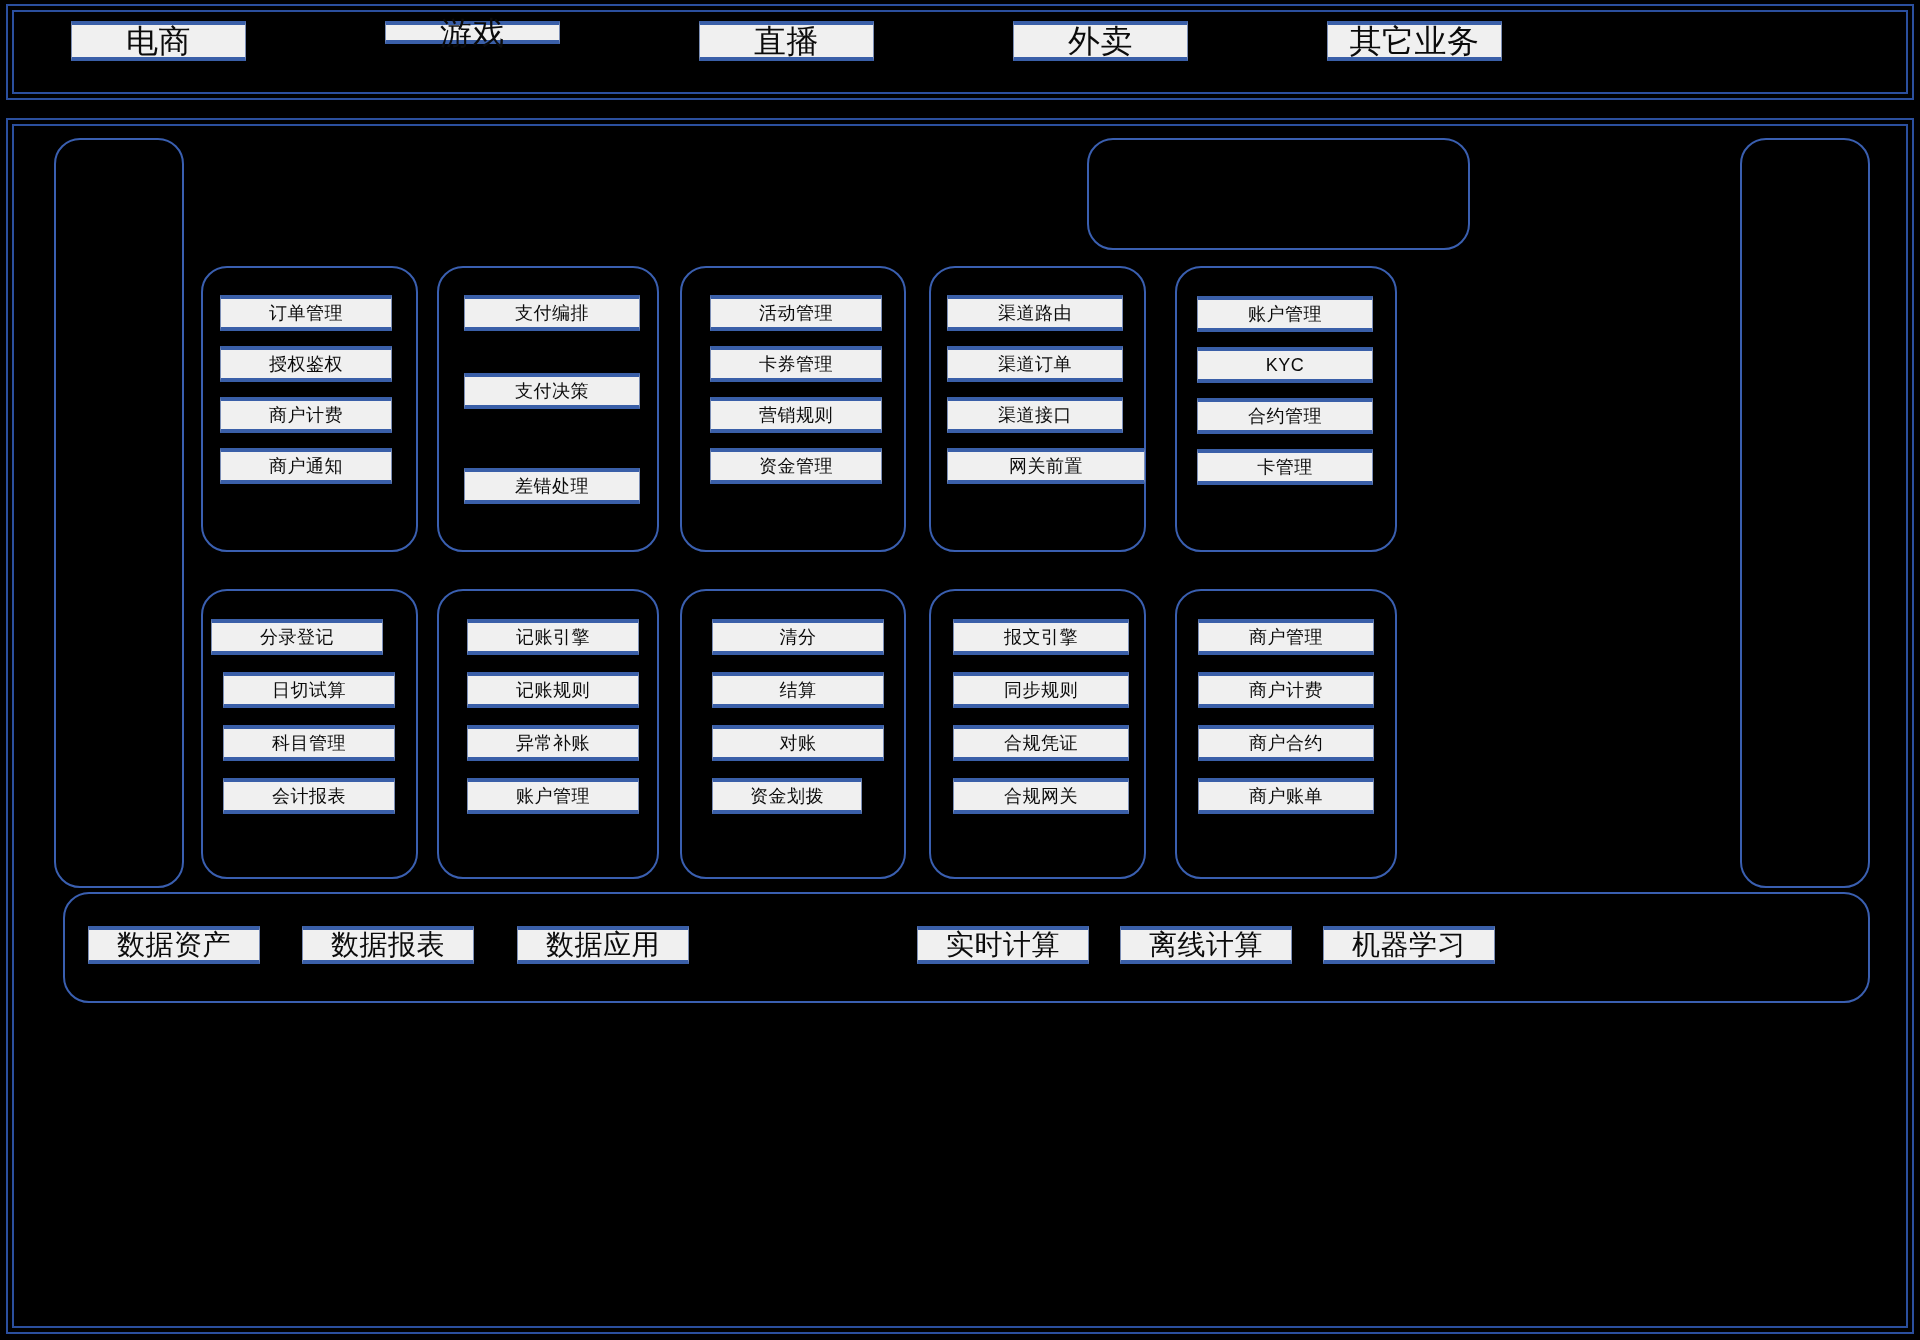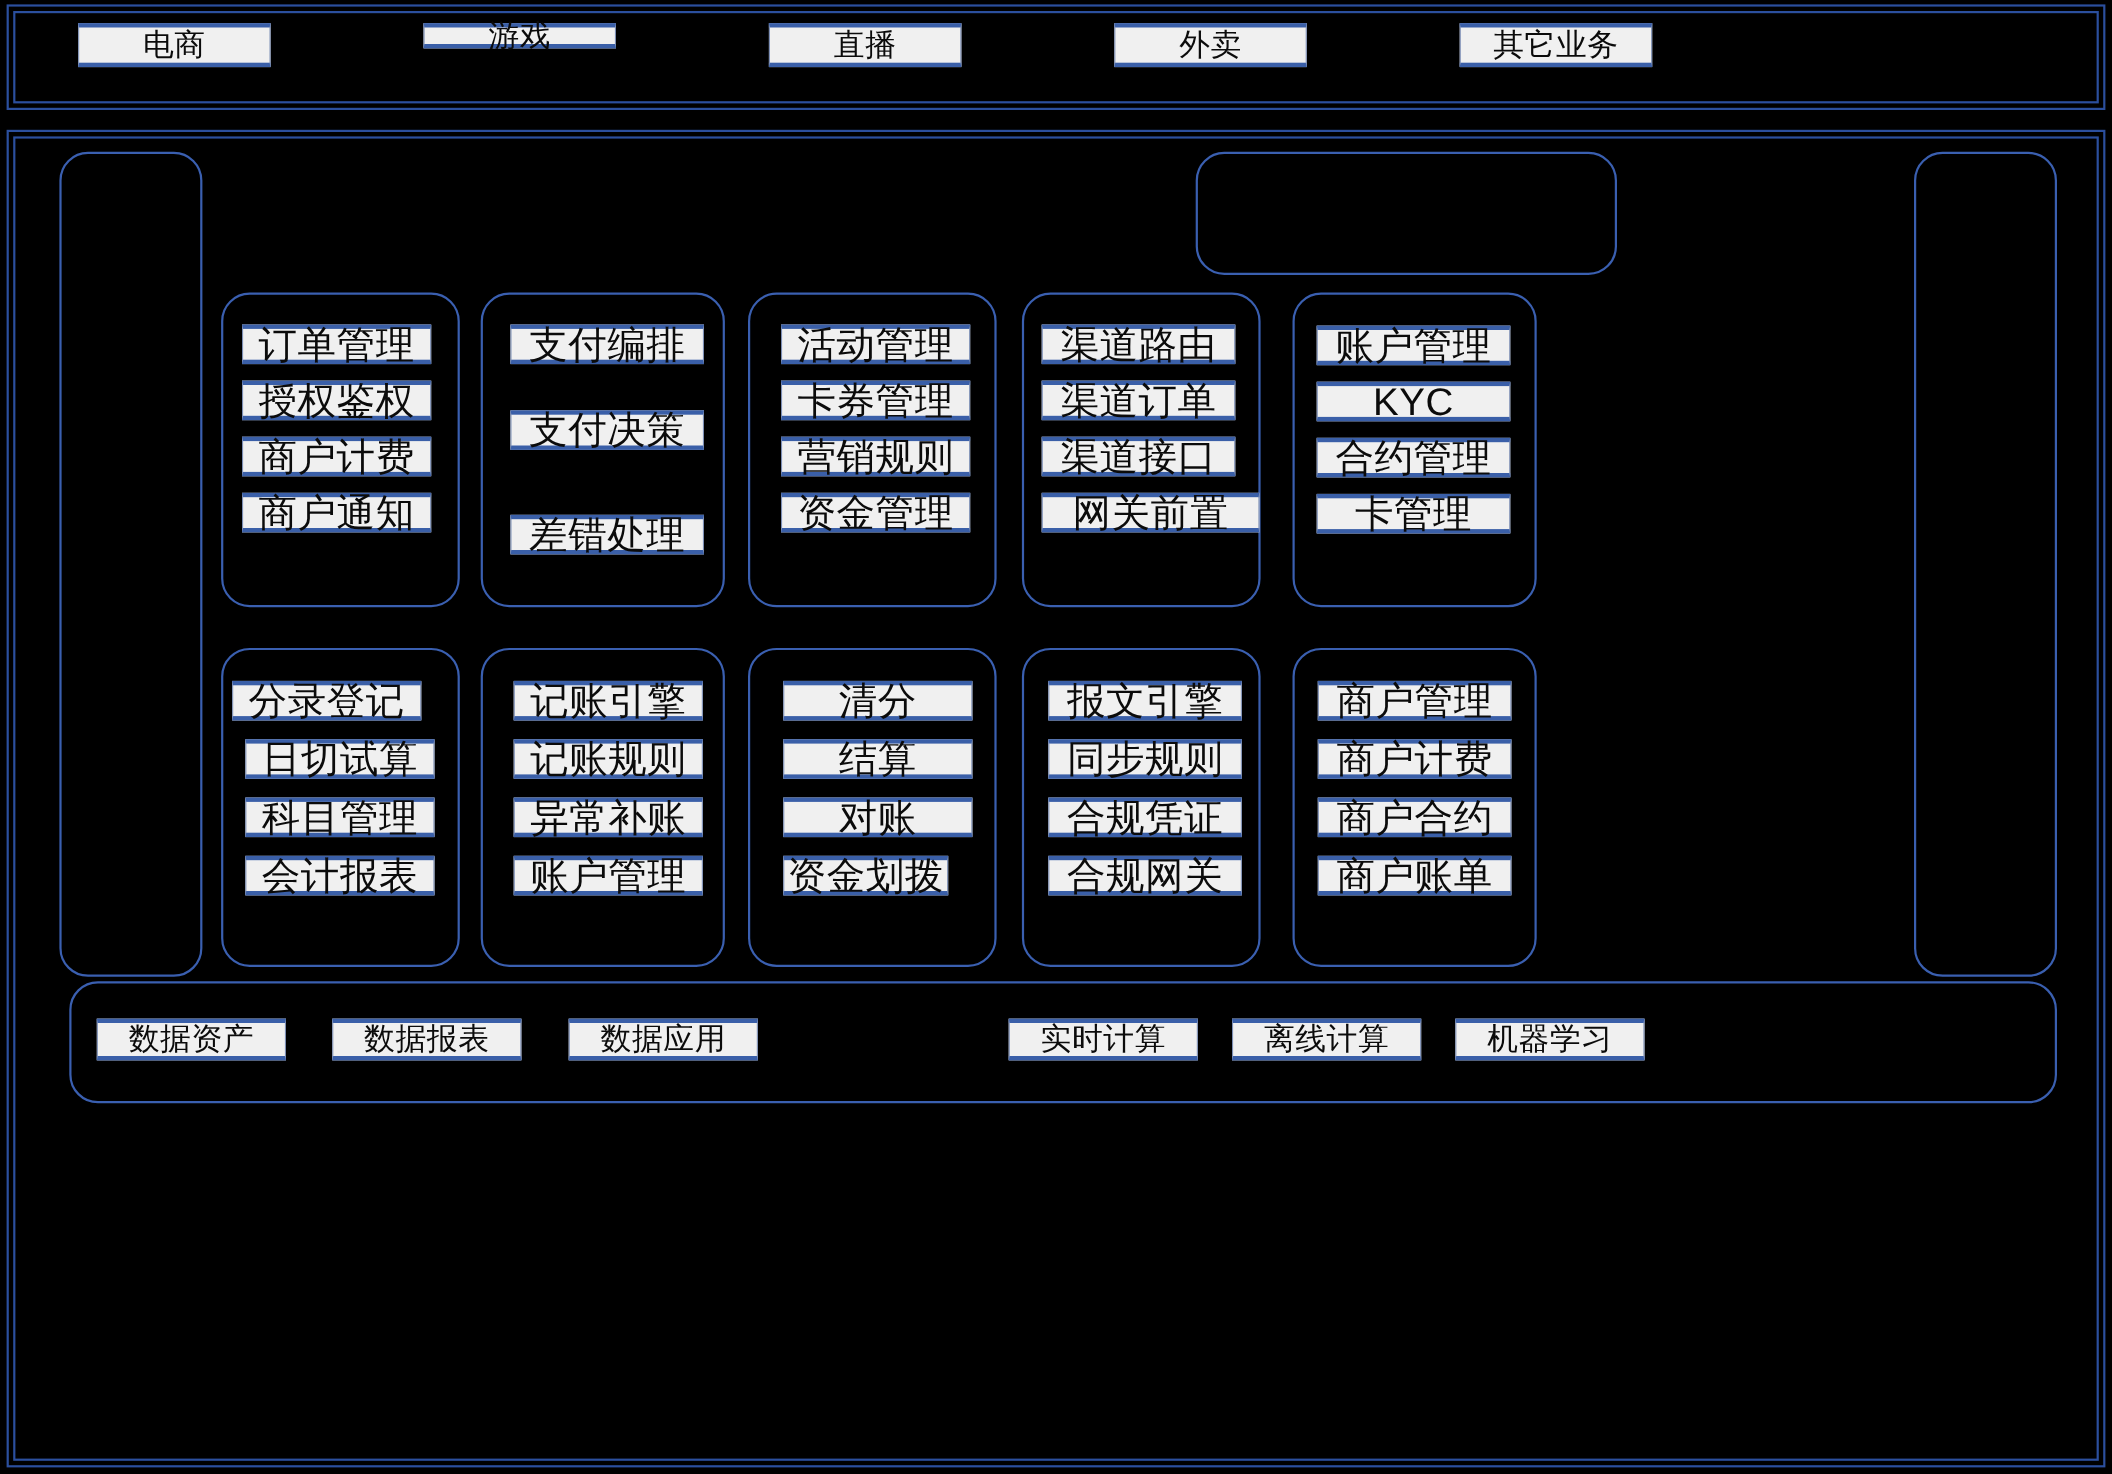--- a/index.html
+++ b/index.html
@@ -38,29 +38,29 @@
   }
 
   
   .chip {
     background: #f0f0f0;
     border-top: 4px solid #3a5fa8;
     border-bottom: 4px solid #3a5fa8;
     border-left: 1px solid #7d8fb5;
     border-right: 1px solid #7d8fb5;
     color: #0b0b0b;
-    font-size: 35px;
+    font-size: 18px;
     line-height: 1;
     display: flex;
     align-items: center;
     justify-content: center;
     white-space: nowrap;
     letter-spacing: 0.5px;
   }
-  .chip.biz { font-size: 28px; }
+  .chip.biz { font-size: 32px; }
   .chip.cashier { font-size: 28px; }
   .chip.data { font-size: 28px; }
 </style>
 </head>
 <body>
 
 <div class="abs frame-outer" style="left:6px; top:4px; width:1908px; height:96px;">
   <div class="frame-inner-line"></div>
 
   <div class="abs chip biz" style="left:63px; top:15px; width:175px; height:40px;">

